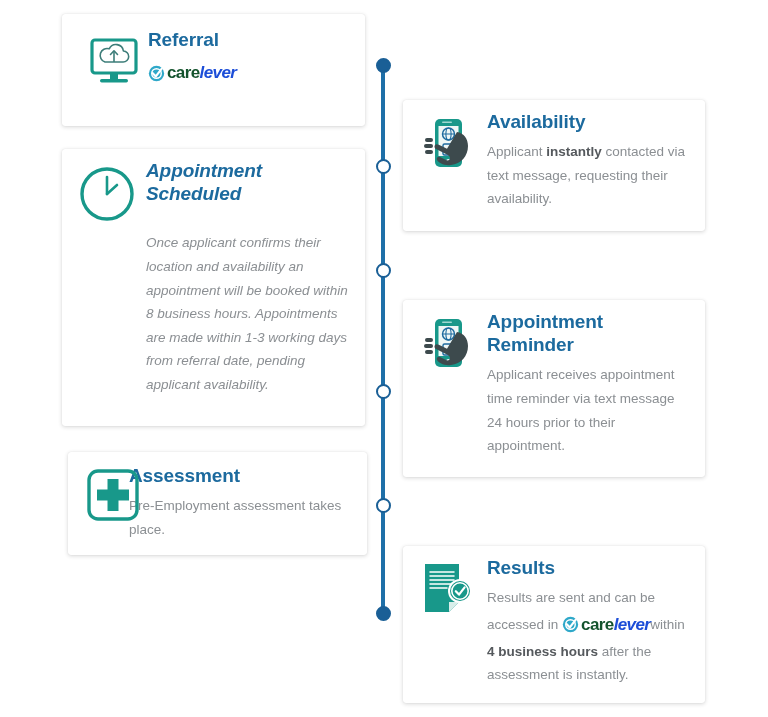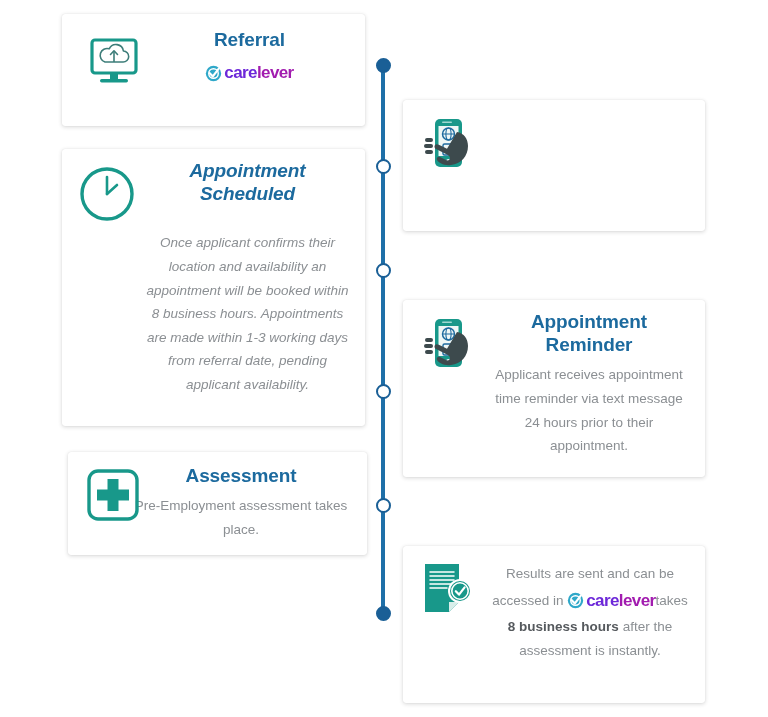--- a/index.html
+++ b/index.html
@@ -53,21 +53,20 @@
   }
 
   
   .card {
     position: absolute;
     background: #ffffff;
     border-radius: 3px;
     box-shadow: 0 1px 4px rgba(0,0,0,0.16), 0 0 1px rgba(0,0,0,0.12);
     box-sizing: border-box;
     overflow: hidden;
-    text-align: center;
   }
   .card-inner {
     position: relative;
     height: 100%;
     box-sizing: border-box;
   }
   .card-icon {
     position: absolute;
     left: 20px;
     top: 18px;
@@ -112,22 +111,22 @@
     width: 17px;
     height: 17px;
     margin-right: 2px;
     flex: 0 0 auto;
   }
   .cl-word {
     font-size: 17px;
     font-weight: bold;
     letter-spacing: -0.6px;
   }
-  .cl-care { color: #6d28d9; }
-  .cl-lever { color: #a21caf; }
+  .cl-care { color: #14532d; }
+  .cl-lever { color: #1d4ed8; font-style: italic; }
 </style>
 </head>
 <body>
 
 <div id="stage">
 
   <div class="timeline-line"></div>
   <div class="tl-node solid" style="top:65px"></div>
   <div class="tl-node hollow" style="top:166px"></div>
   <div class="tl-node hollow" style="top:270px"></div>
@@ -174,20 +173,24 @@
           <ellipse cx="31.5" cy="20" rx="2.6" ry="6" fill="none" stroke="#1c6a9e" stroke-width="1.1"></ellipse>
           <line x1="25.5" y1="20" x2="37.5" y2="20" stroke="#1c6a9e" stroke-width="1.1"></line>
           <rect x="26" y="30" width="11" height="11" rx="1.5" fill="none" stroke="#1c6a9e" stroke-width="1.4"></rect>
           <path d="M28.5 35.5 L30.8 38 L35 32.5" fill="none" stroke="#1c6a9e" stroke-width="1.5" stroke-linecap="round" stroke-linejoin="round"></path>
           <path d="M40 18 c7 1 11 7 11 14 c0 10 -7 18 -17 19 c-7 1 -12 -2 -14 -5 c-1 -2 1 -4 3 -3 l6 3 c2 1 4 0 4 -2 c0 -2 -2 -3 -4 -4 l-10 -5 c-2 -1 -2 -4 0 -4.6 c1.5 -0.5 3 0.4 5 1.4 l6 3 z" fill="#3d4a4d"></path>
           <rect x="8" y="24" width="8" height="4" rx="2" fill="#3d4a4d"></rect>
           <rect x="7" y="30" width="9" height="4" rx="2" fill="#3d4a4d"></rect>
           <rect x="8" y="36" width="8" height="4" rx="2" fill="#3d4a4d"></rect>
         </svg>
       </div>
+      <div class="card-body" style="margin-left:84px; padding-top:10px;">
+        <h3 class="card-title">Availability</h3>
+        <p class="card-text"><span>Applicant </span><b>instantly</b><span> contacted via text message, requesting their availability.</span></p>
+      </div>
     </div>
   </div>
 
   <div class="card card--left" style="left:62px; top:149px; width:303px; height:277px;">
     <div class="card-inner">
       <div class="card-icon" style="left:14px; top:14px;">
         <svg viewBox="0 0 62 62" width="62" height="62">
           <circle cx="31" cy="31" r="25" fill="none" stroke="#18988a" stroke-width="3.4"></circle>
           <line x1="31" y1="31" x2="31" y2="14" stroke="#18988a" stroke-width="2.6" stroke-linecap="round"></line>
           <line x1="31" y1="31" x2="41" y2="22" stroke="#18988a" stroke-width="2.6" stroke-linecap="round"></line>
@@ -254,25 +257,26 @@
             <line x1="13" y1="26" x2="37" y2="26"></line>
             <line x1="13" y1="30" x2="30" y2="30"></line>
           </g>
           <circle cx="43" cy="33" r="12" fill="#ffffff"></circle>
           <circle cx="43" cy="33" r="10" fill="#18988a"></circle>
           <circle cx="43" cy="33" r="8.2" fill="none" stroke="#ffffff" stroke-width="1.6"></circle>
           <path d="M38.8 33.2 L42 36.6 L47.6 29.4" fill="none" stroke="#ffffff" stroke-width="2.2" stroke-linecap="round" stroke-linejoin="round"></path>
         </svg>
       </div>
       <div class="card-body" style="margin-left:84px; padding-top:10px; padding-right:12px;">
+        <h3 class="card-title">Results</h3>
         <p class="card-text" style="margin-top:6px;"><span>Results are sent and can be accessed in </span><span class="cl-logo">
               <span class="cl-mark"><svg viewBox="0 0 20 20" width="17" height="17">
                   <circle cx="10" cy="10" r="9" fill="#2fa8c9"></circle>
                   <circle cx="10" cy="10" r="5.6" fill="none" stroke="#ffffff" stroke-width="1.7"></circle>
                   <path d="M5.6 9.6 L9.2 13.4 L16.2 4.2" fill="none" stroke="#ffffff" stroke-width="2.6" stroke-linecap="round" stroke-linejoin="round"></path>
                 </svg></span>
               <span class="cl-word"><span class="cl-care">care</span><span class="cl-lever">lever</span></span>
-            </span><span>takes </span><b>8 business hours</b><span> after the assessment is instantly.</span></p>
+            </span><span>within </span><b>4 business hours</b><span> after the assessment is instantly.</span></p>
       </div>
     </div>
   </div>
 
 </div>
 
 </body></html>

